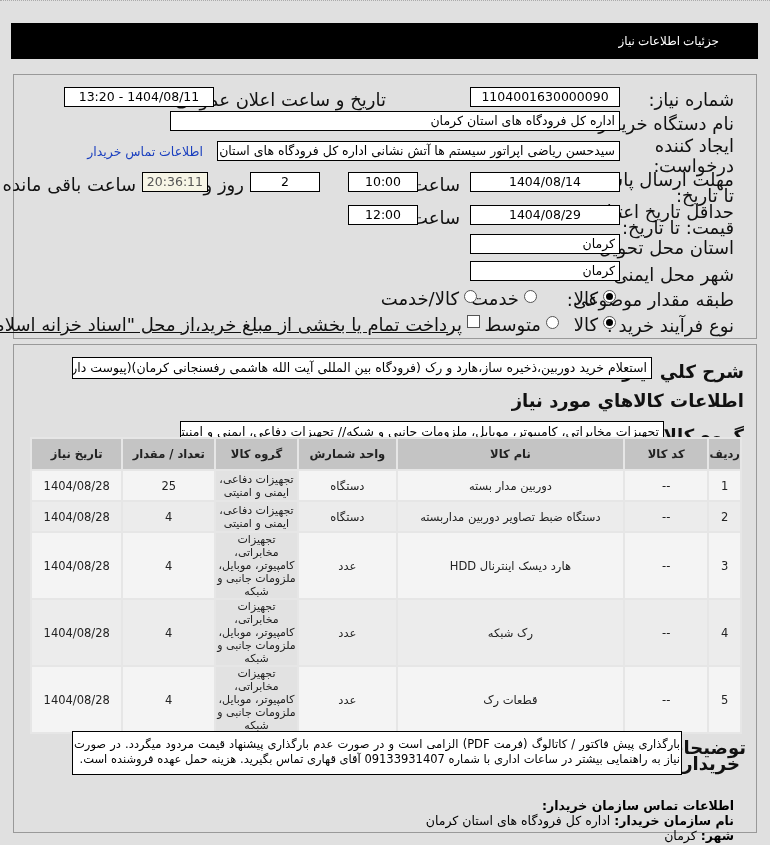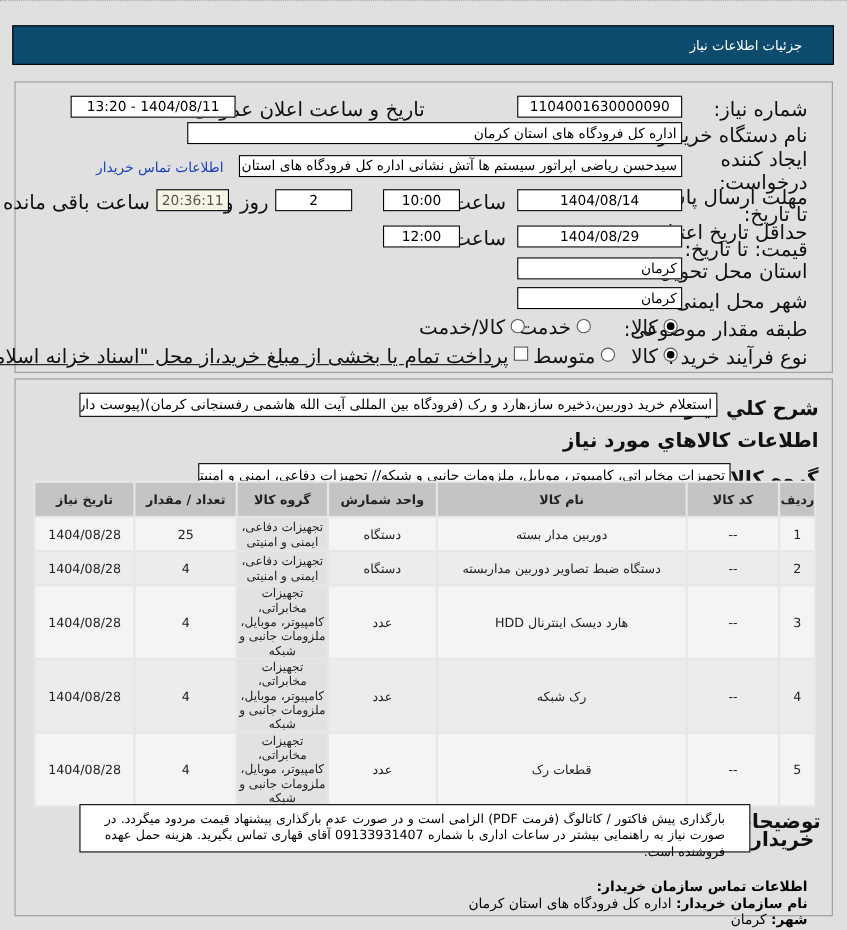--- a/index.html
+++ b/index.html
@@ -8,22 +8,22 @@
     background: #e0e0e0;
     font-family: "DejaVu Sans", sans-serif;
     font-size: 12px;
     color: #000;
     direction: rtl;
     position: relative;
   }
   .topline { position: absolute; left: 0; right: 0; top: 0; height: 2px; border-top: 1px dotted #aaa; }
   .header-bar {
     position: absolute; left: 11px; top: 23px; width: 497px; right: 12px; width: auto;
-    height: 36px; background: #0c4a6e; border: 1px solid #000;
-    color: #fff; font-size: 12px; padding-right: 28px; line-height: 34px;
+    height: 36px; background: #000000; border: 1px solid #000;
+    color: #fff; font-size: 12px; padding-right: 38px; line-height: 34px; font-family: Liberation Serif, serif;
   }
   .panel {
     position: absolute; left: 13px; right: 13px; border: 1px solid #999;
     background: #e0e0e0;
   }
   .panel1 { top: 74px; height: 265px; }
   .panel2 { top: 344px; height: 489px; }
   .lbl { position: absolute; font-size: 18px; color: #111; white-space: nowrap; }
   .field {
     position: absolute; background: #fff; border: 1px solid #000;
@@ -51,21 +51,21 @@
     background: #c4c4c4; font-weight: bold; height: 32px; border: 2px solid #e6e6e6; color: #222;
   }
   table.items td {
     border: 2px solid #e6e6e6; text-align: center; vertical-align: middle; color: #222;
   }
   table.items tr.r-odd td { background: #f4f4f4; }
   table.items tr.r-even td { background: #ececec; }
   table.items td.grp { background: #e2e2e2 !important; line-height: 13px; font-size: 11px; }
   .desc-box {
     position: absolute; left: 14px; width: 583px; top: 386px; height: 44px; background: #fff;
-    border: 1px solid #000; font-size: 11.5px; line-height: 15px; padding: 5px 22px; text-align: justify;
+    border: 1px solid #000; font-size: 11.5px; line-height: 15px; padding: 5px 1px; text-align: justify;
   }
   .contact { position: absolute; right: 36px; top: 798px; font-size: 12.5px; line-height: 15px; }
   .contact div { white-space: nowrap; }
 </style>
 </head>
 <body>
 
 <div class="topline"></div>
 
 <div class="header-bar">

